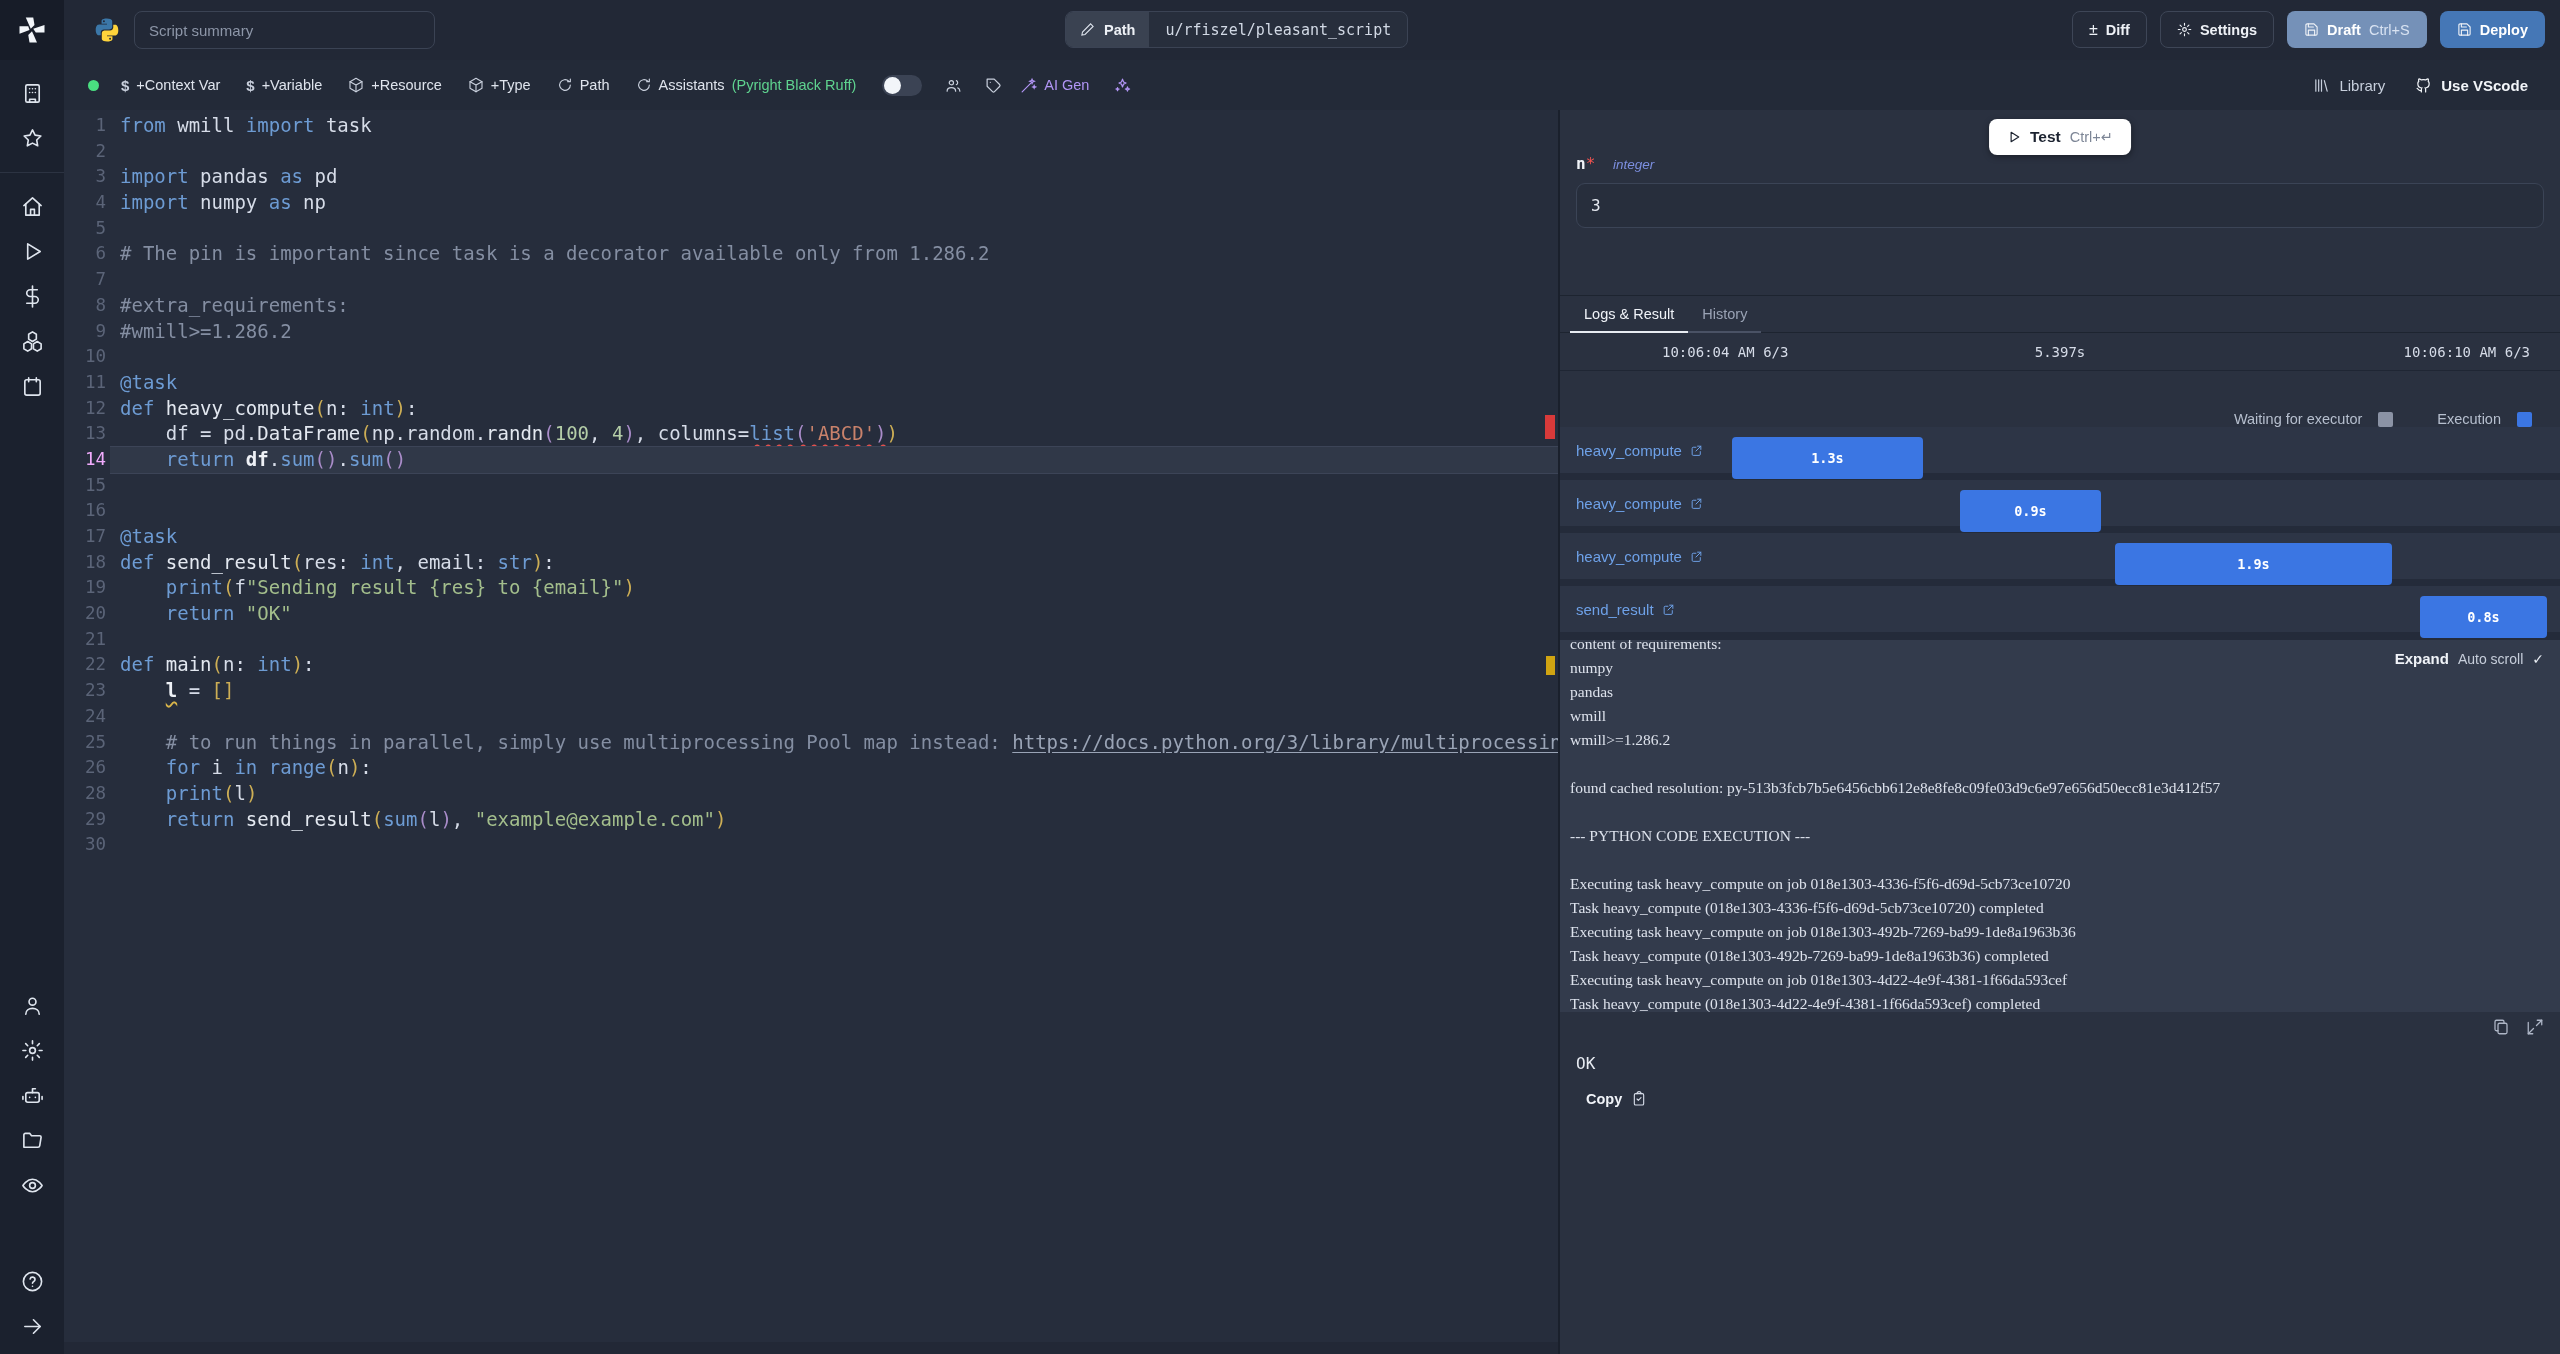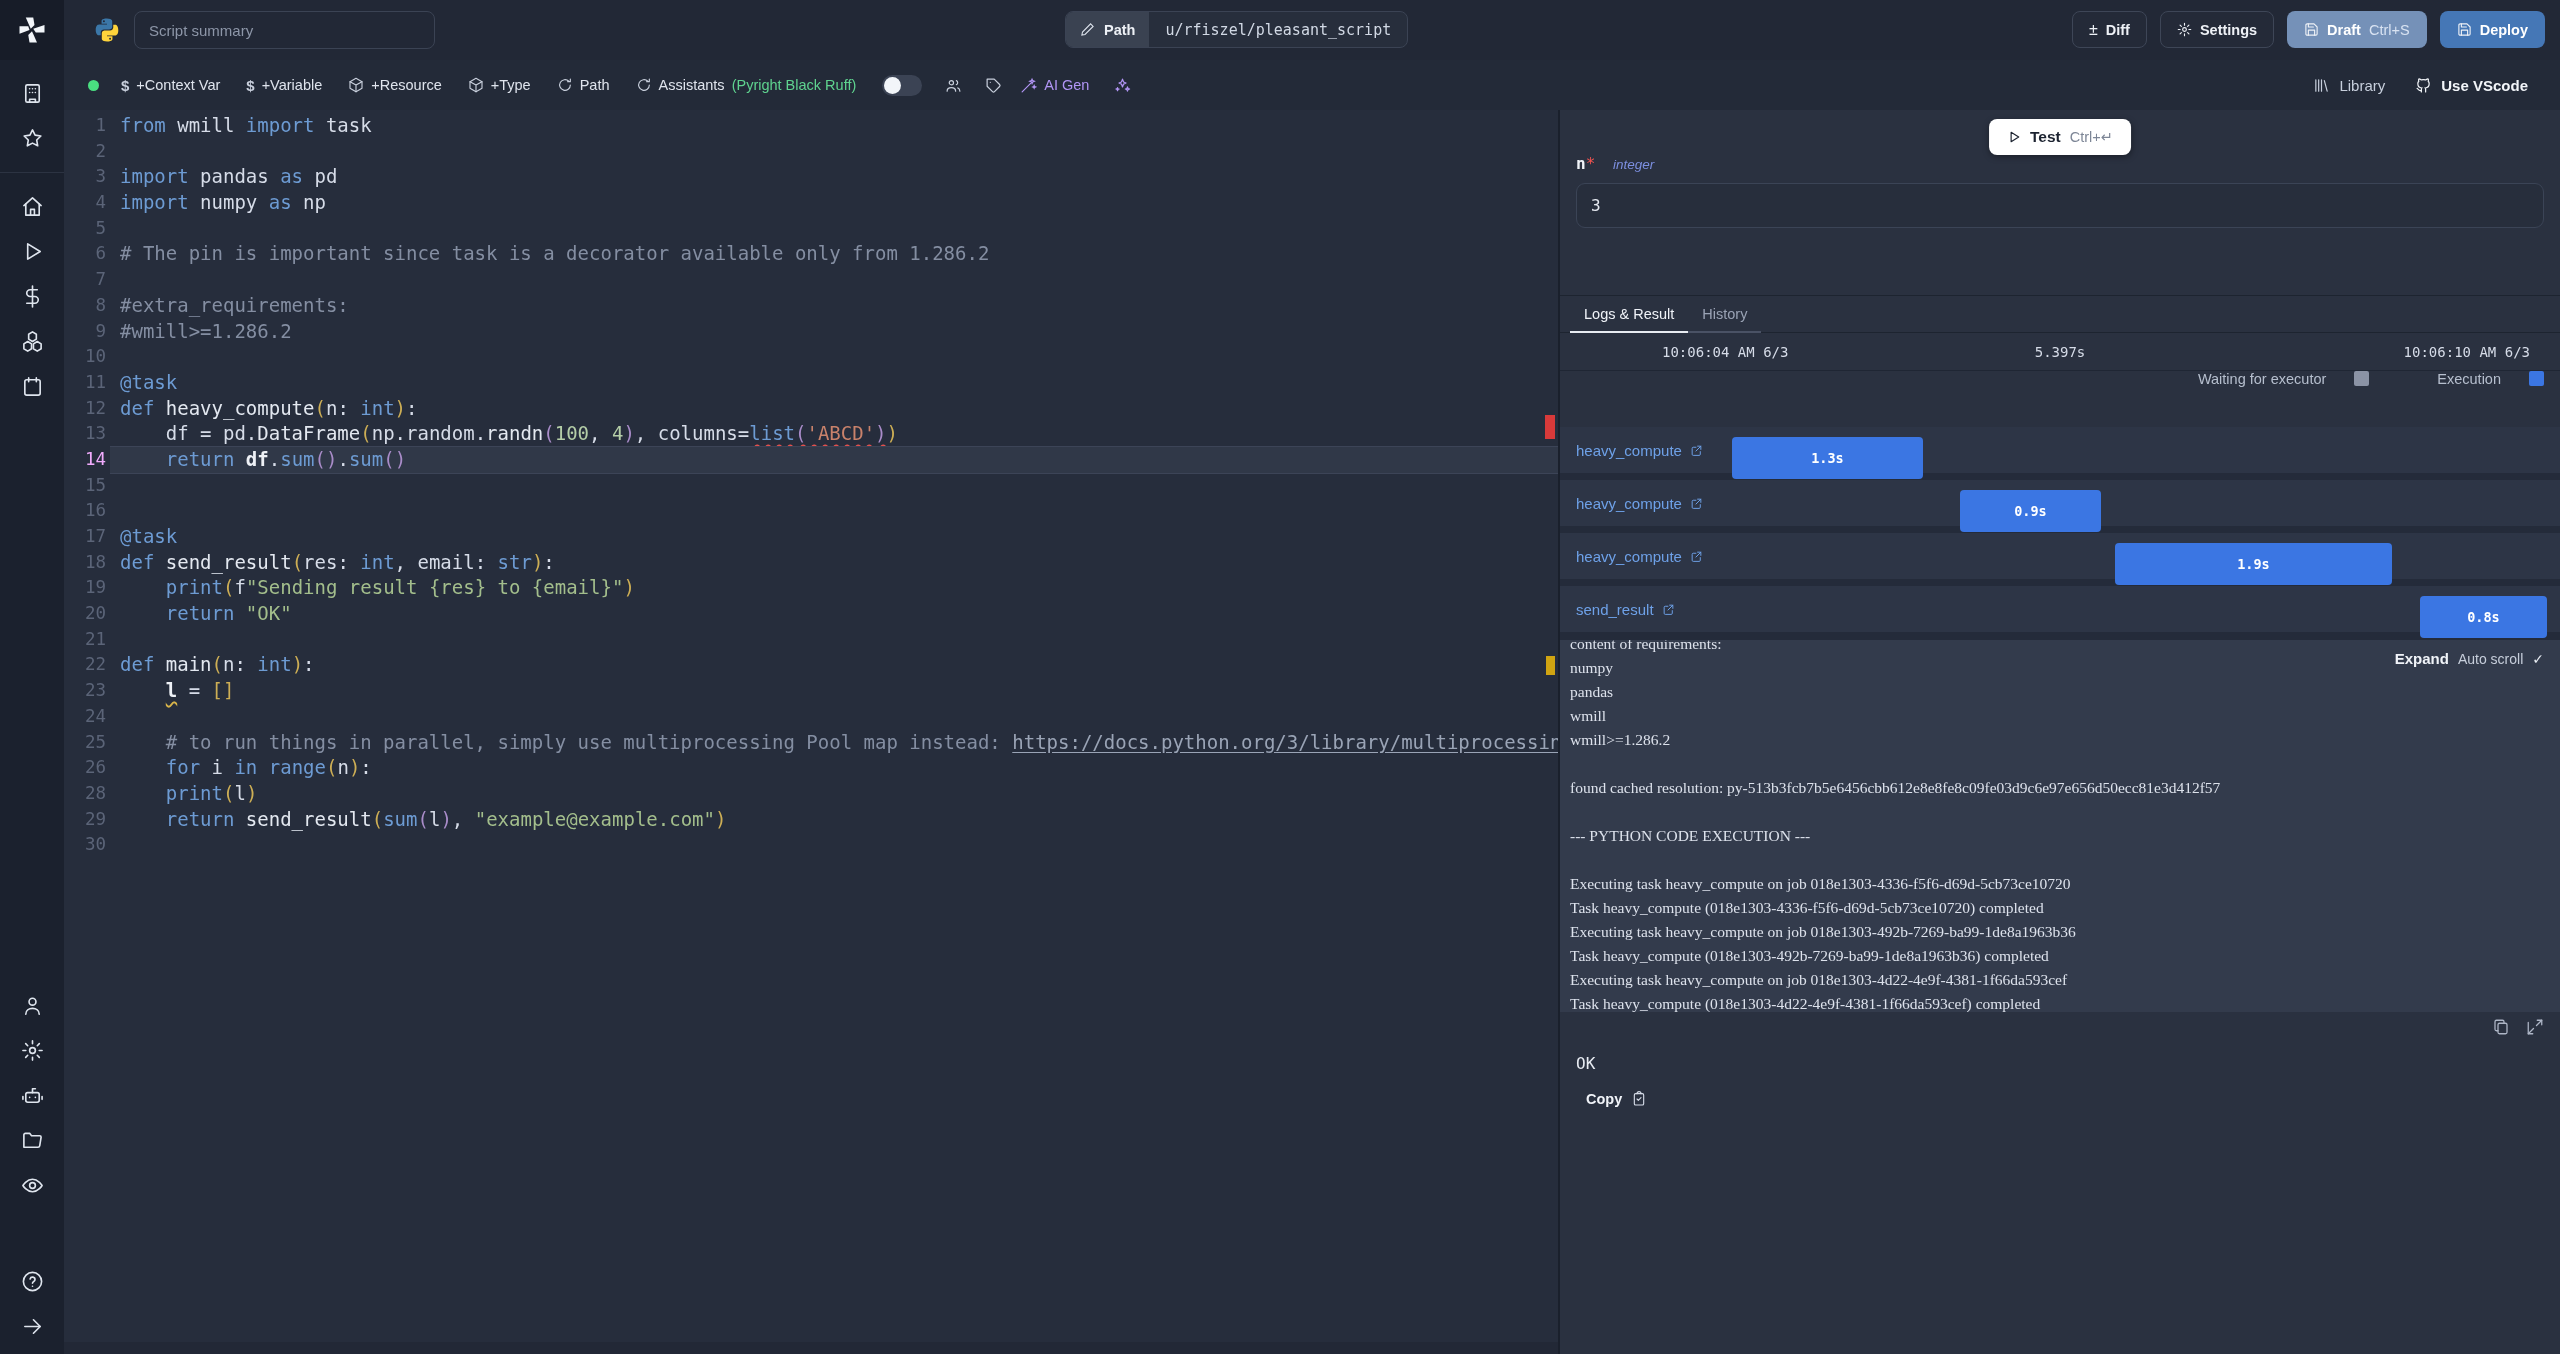--- a/index.html
+++ b/index.html
@@ -102,21 +102,21 @@
   .tab { display:flex; align-items:center; padding:0 14px; font-size:14.5px; cursor:pointer; position:relative; }
   .tab-active { color:#f0f3f8; } .tab-idle { color:#9aa3b5; }
   .tab-active::after, .tab-idle::after { content:""; position:absolute; left:0; right:0; bottom:-1px; height:2px; }
   .tab-active::after { background:#e8ecf2; }
   .tab-idle::after { background:#4a5265; }
 
   .meta { flex:0 0 38px; display:grid; grid-template-columns:1fr auto 1fr; align-items:center;
     border-bottom:1px solid #1f2634; font-family:"DejaVu Sans Mono", monospace; font-size:14px; color:#d6dce8; }
   .meta .m-l { padding-left:102px; } .meta .m-r { text-align:right; padding-right:30px; }
 
-  .legend { flex:0 0 56px; display:flex; align-items:flex-start; justify-content:flex-end; gap:28px; padding-right:16px; color:#b6bfce; font-size:14.5px; }
+  .legend { flex:0 0 56px; display:flex; align-items:flex-end; justify-content:flex-end; gap:16px; padding-right:28px; color:#b6bfce; font-size:14.5px; }
   .sq { width:15px; height:15px; border-radius:2px; }
   .legend-gap { width:12px; }
 
   .timeline { flex:0 0 213px; background:#242b3a; display:flex; flex-direction:column; gap:7px; }
   .t-row { height:46px; background:#2d3546; position:relative; display:flex; align-items:center; cursor:default; }
   .t-label { margin-left:16px; color:#6ea1e8; font-size:15px; display:flex; align-items:center; gap:8px; cursor:pointer; z-index:2; }
   .t-label svg { width:13px; height:13px; stroke:#6ea1e8; stroke-width:1.8; fill:none; stroke-linecap:round; stroke-linejoin:round; }
   .t-bar { position:absolute; top:10px; height:42px; border-radius:4px; display:flex; align-items:center; justify-content:center;
     color:#fff; font-family:"DejaVu Sans Mono", monospace; font-weight:bold; font-size:13.5px; }
 

